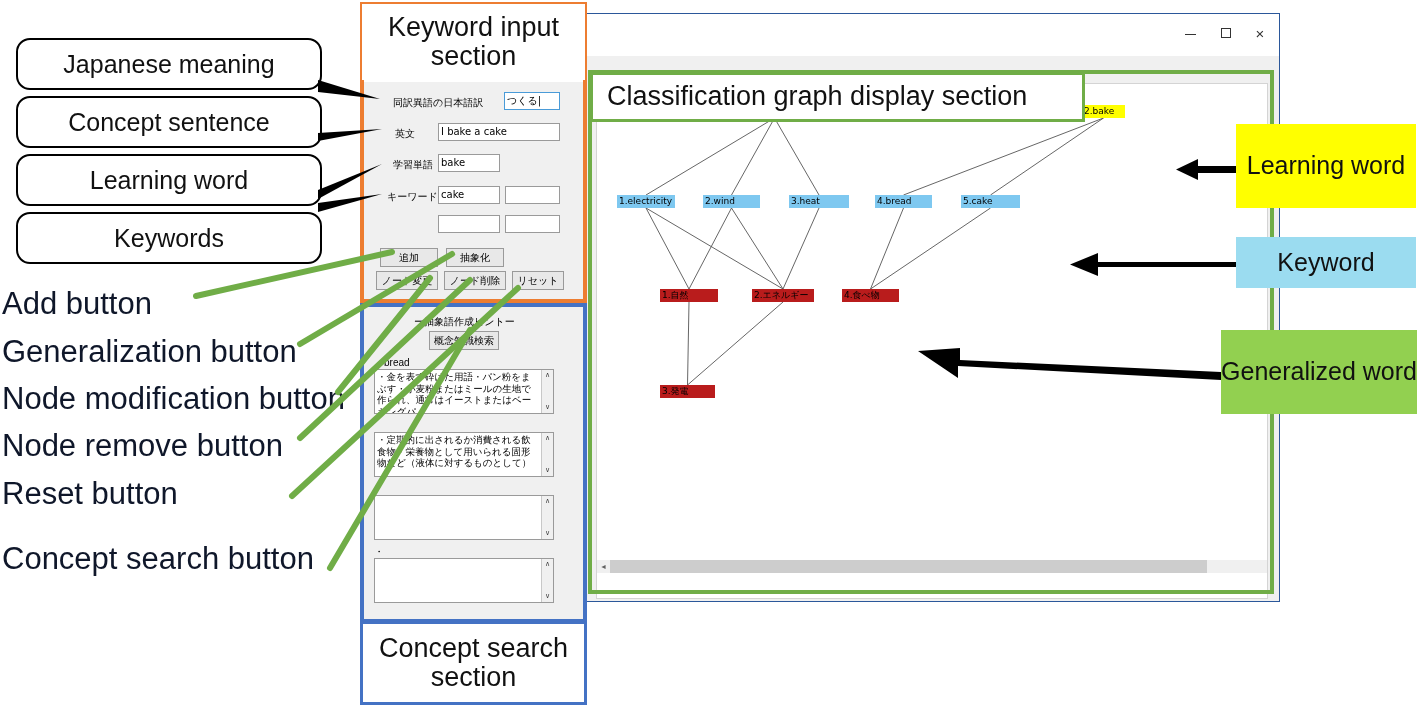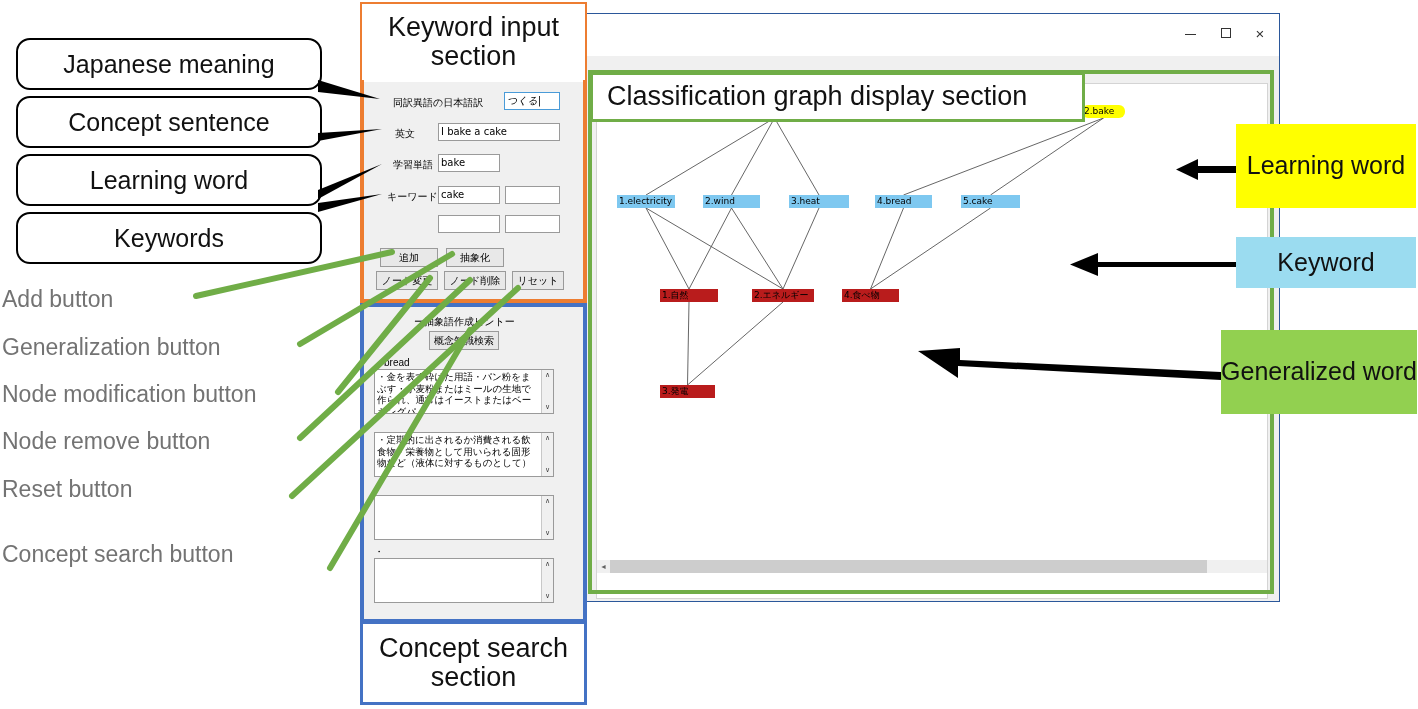--- a/index.html
+++ b/index.html
@@ -6,21 +6,21 @@
   body{width:1418px;height:709px;position:relative;overflow:hidden;
        font-family:"Liberation Sans","DejaVu Sans",sans-serif;color:#000;}
 
   
   .callout{
     position:absolute;border:2px solid #000;border-radius:14px;background:#fff;
     display:flex;align-items:center;justify-content:center;
     font-size:25px;line-height:1;color:#111;z-index:40;
   }
   .plainlabel{
-    position:absolute;font-size:23px;color:#737373;white-space:nowrap;z-index:40;
+    position:absolute;font-size:31px;color:#0f172a;white-space:nowrap;z-index:40;
   }
 
   
   .frame-orange{position:absolute;border:4px solid #ED7D31;box-sizing:border-box;z-index:30;}
   .frame-blue{position:absolute;border:4px solid #4472C4;box-sizing:border-box;z-index:30;}
   .frame-green{position:absolute;border:4px solid #70AD47;box-sizing:border-box;z-index:30;}
   .frame-title{
     position:absolute;background:#fff;display:flex;align-items:center;justify-content:center;
     text-align:center;font-size:27px;line-height:1.08;color:#111;z-index:31;box-sizing:border-box;
   }
@@ -126,21 +126,21 @@
           <line x1="222" y1="124" x2="186" y2="205" stroke="#555" stroke-width="0.9"></line>
           <line x1="92" y1="218" x2="90.5" y2="301" stroke="#555" stroke-width="0.9"></line>
           <line x1="186" y1="218" x2="90.5" y2="301" stroke="#555" stroke-width="0.9"></line>
           <line x1="506.5" y1="34" x2="306.5" y2="111" stroke="#555" stroke-width="0.9"></line>
           <line x1="506.5" y1="34" x2="393.5" y2="111" stroke="#555" stroke-width="0.9"></line>
           <line x1="306.5" y1="124" x2="273.5" y2="205" stroke="#555" stroke-width="0.9"></line>
           <line x1="393.5" y1="124" x2="273.5" y2="205" stroke="#555" stroke-width="0.9"></line>
         </svg>
       <div id="graph-nodes">
           <div class="node n-yellow" style="left: 146px; top: 21px; width: 63px;">1.generate</div>
-          <div class="node n-yellow" style="left: 485px; top: 21px; width: 43px; border-radius: 6px;">2.bake</div>
+          <div class="node n-yellow" style="left: 485px; top: 21px; width: 43px;">2.bake</div>
           <div class="node n-blue" style="left: 20px; top: 111px; width: 58px;">1.electricity</div>
           <div class="node n-blue" style="left: 106px; top: 111px; width: 57px;">2.wind</div>
           <div class="node n-blue" style="left: 192px; top: 111px; width: 60px;">3.heat</div>
           <div class="node n-blue" style="left: 278px; top: 111px; width: 57px;">4.bread</div>
           <div class="node n-blue" style="left: 364px; top: 111px; width: 59px;">5.cake</div>
           <div class="node n-green" style="left: 63px; top: 205px; width: 58px;">1.自然</div>
           <div class="node n-green" style="left: 155px; top: 205px; width: 62px;">2.エネルギー</div>
           <div class="node n-green" style="left: 245px; top: 205px; width: 57px;">4.食べ物</div>
           <div class="node n-green" style="left: 63px; top: 301px; width: 55px;">3.発電</div>
         </div>
@@ -149,21 +149,21 @@
     <div id="hscroll">
       <div class="thumb"></div>
       <div class="arrow">◄</div>
     </div>
   </div>
 </div>
 
 <div id="input-panel">
 
   <div class="jlabel" style="left:29px;top:14px;">同訳異語の日本語訳</div>
-  <div class="tbox focus" style="left:140px;top:10px;width:56px;height:18px;font-style:italic;">つくる|</div>
+  <div class="tbox focus" style="left:140px;top:10px;width:56px;height:18px;">つくる|</div>
 
   <div class="jlabel" style="left:31px;top:45px;">英文</div>
   <div class="tbox" style="left:74px;top:41px;width:122px;height:18px;">I bake a cake</div>
 
   <div class="jlabel" style="left:29px;top:76px;">学習単語</div>
   <div class="tbox" style="left:74px;top:72px;width:62px;height:18px;">bake</div>
 
   <div class="jlabel" style="left:23px;top:108px;">キーワード</div>
   <div class="tbox" style="left:74px;top:104px;width:62px;height:18px;">cake</div>
   <div class="tbox" style="left:141px;top:104px;width:55px;height:18px;"></div>

